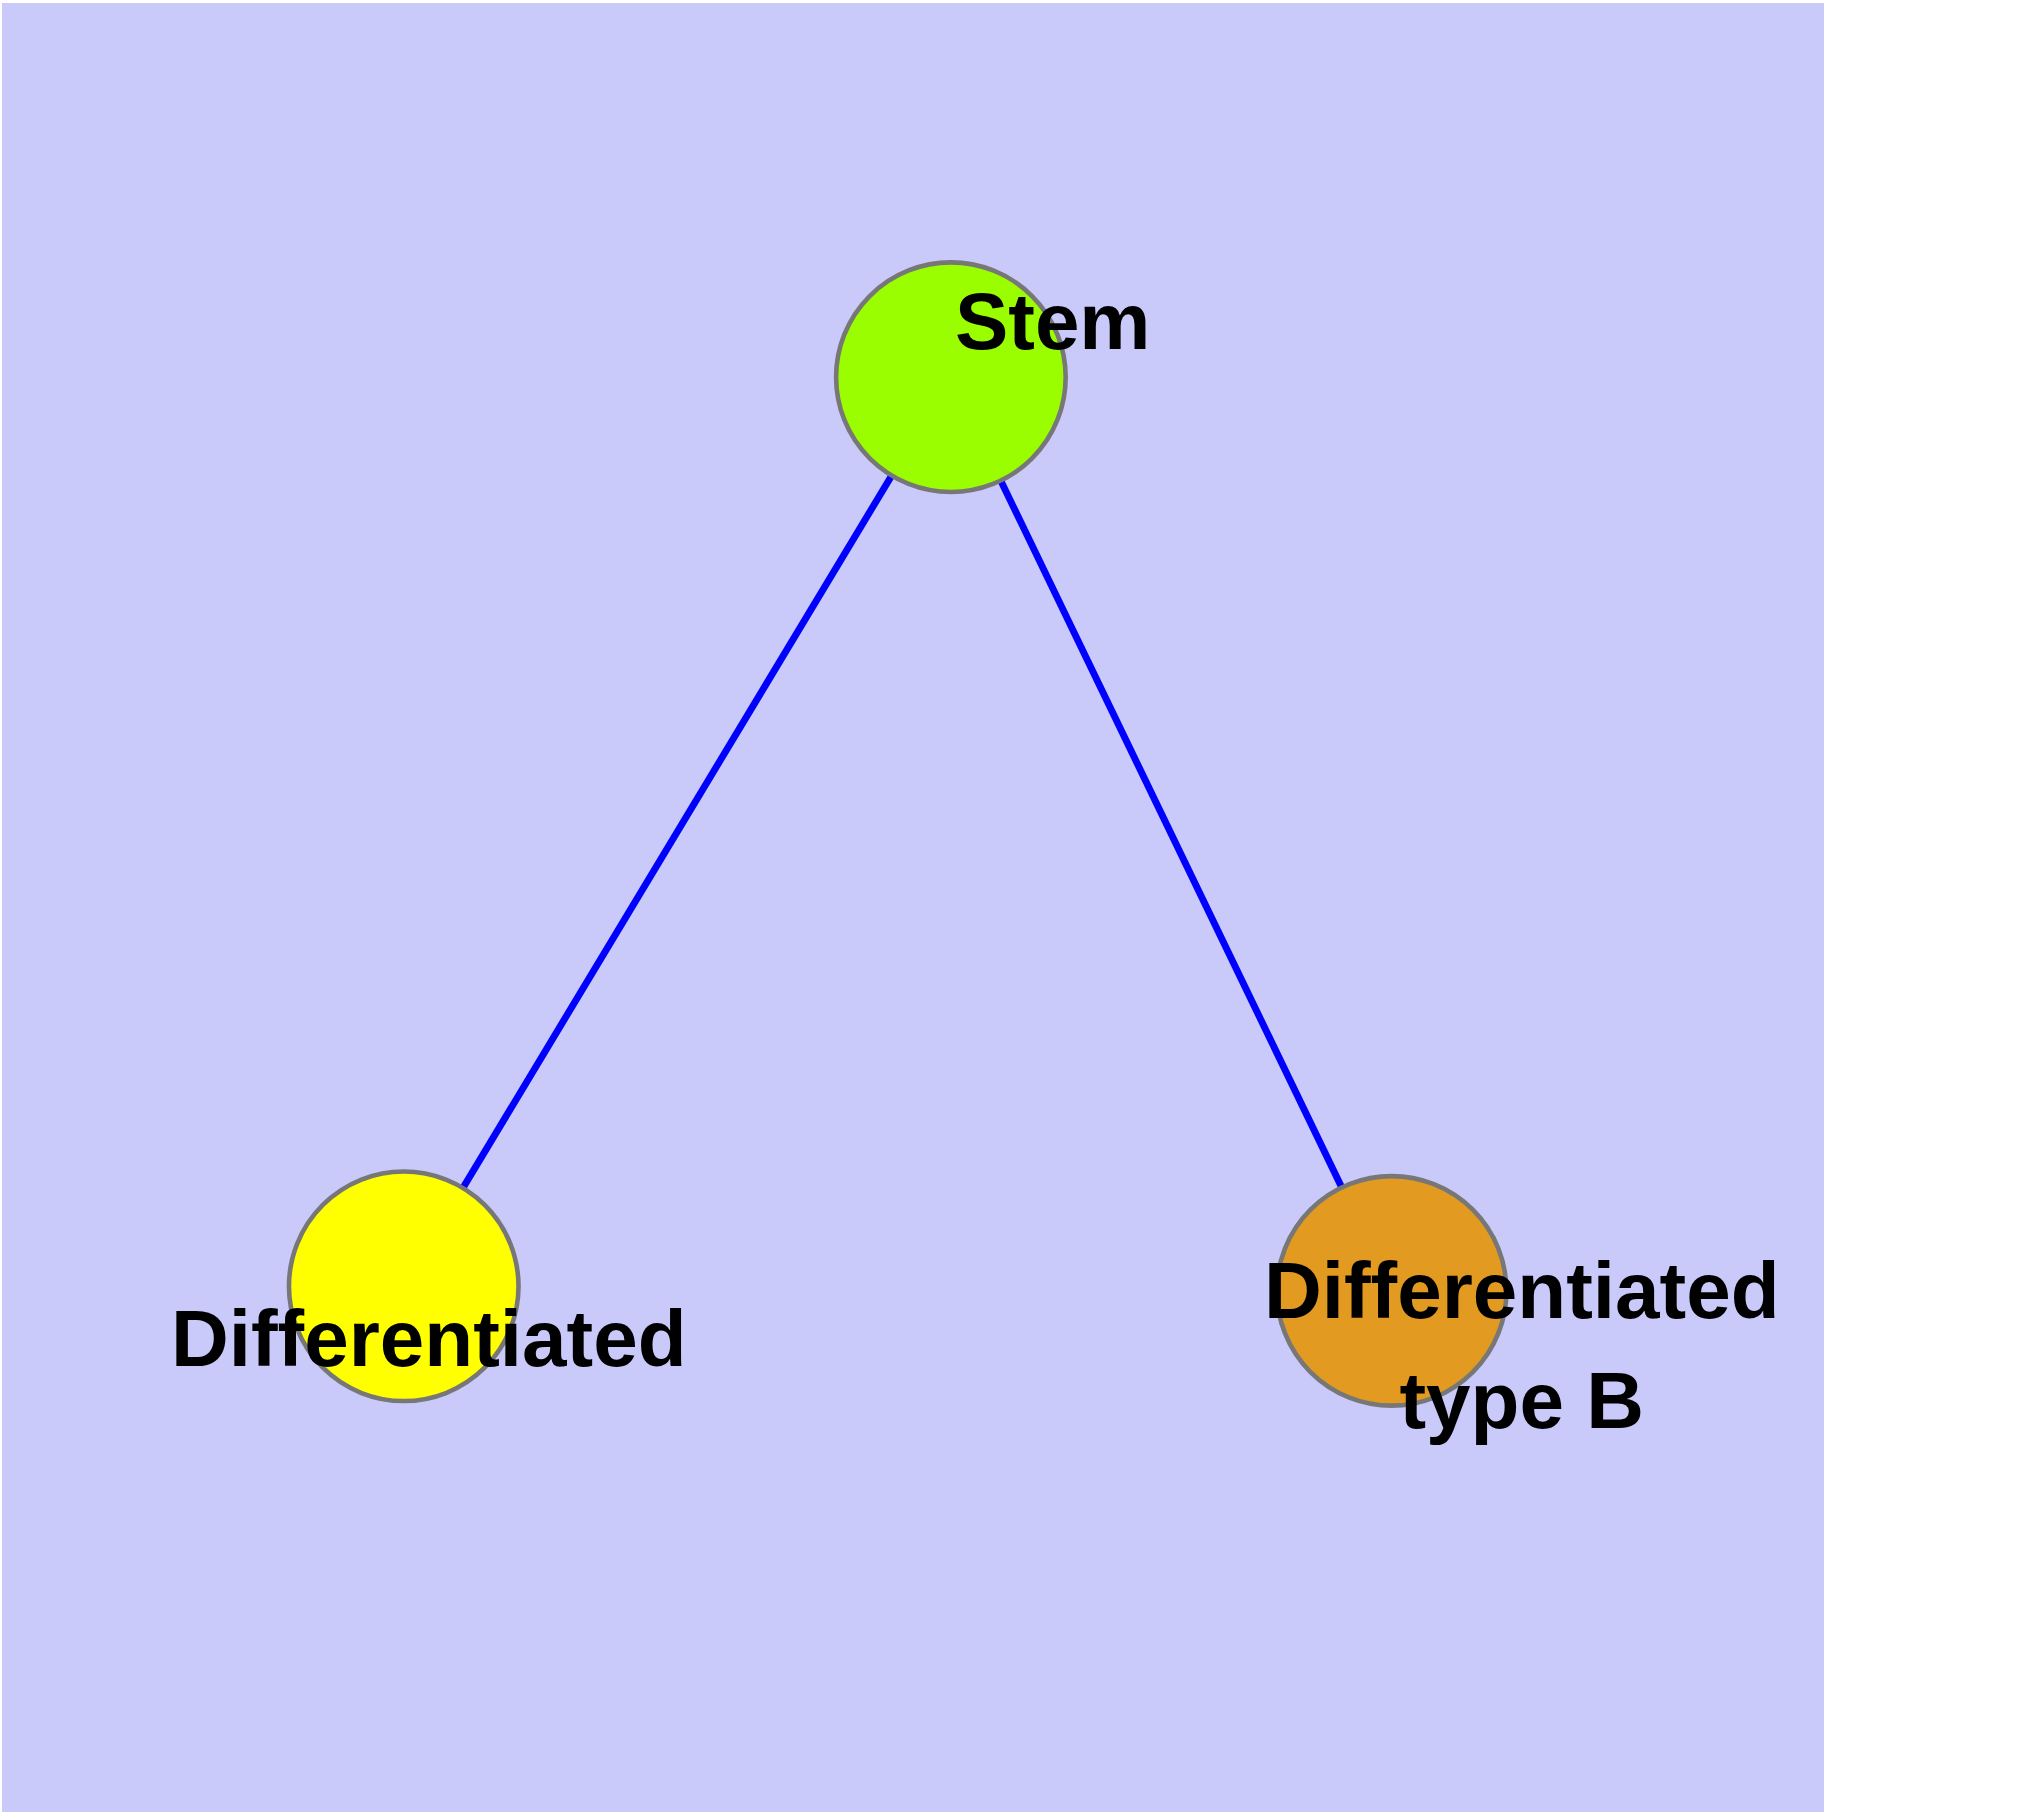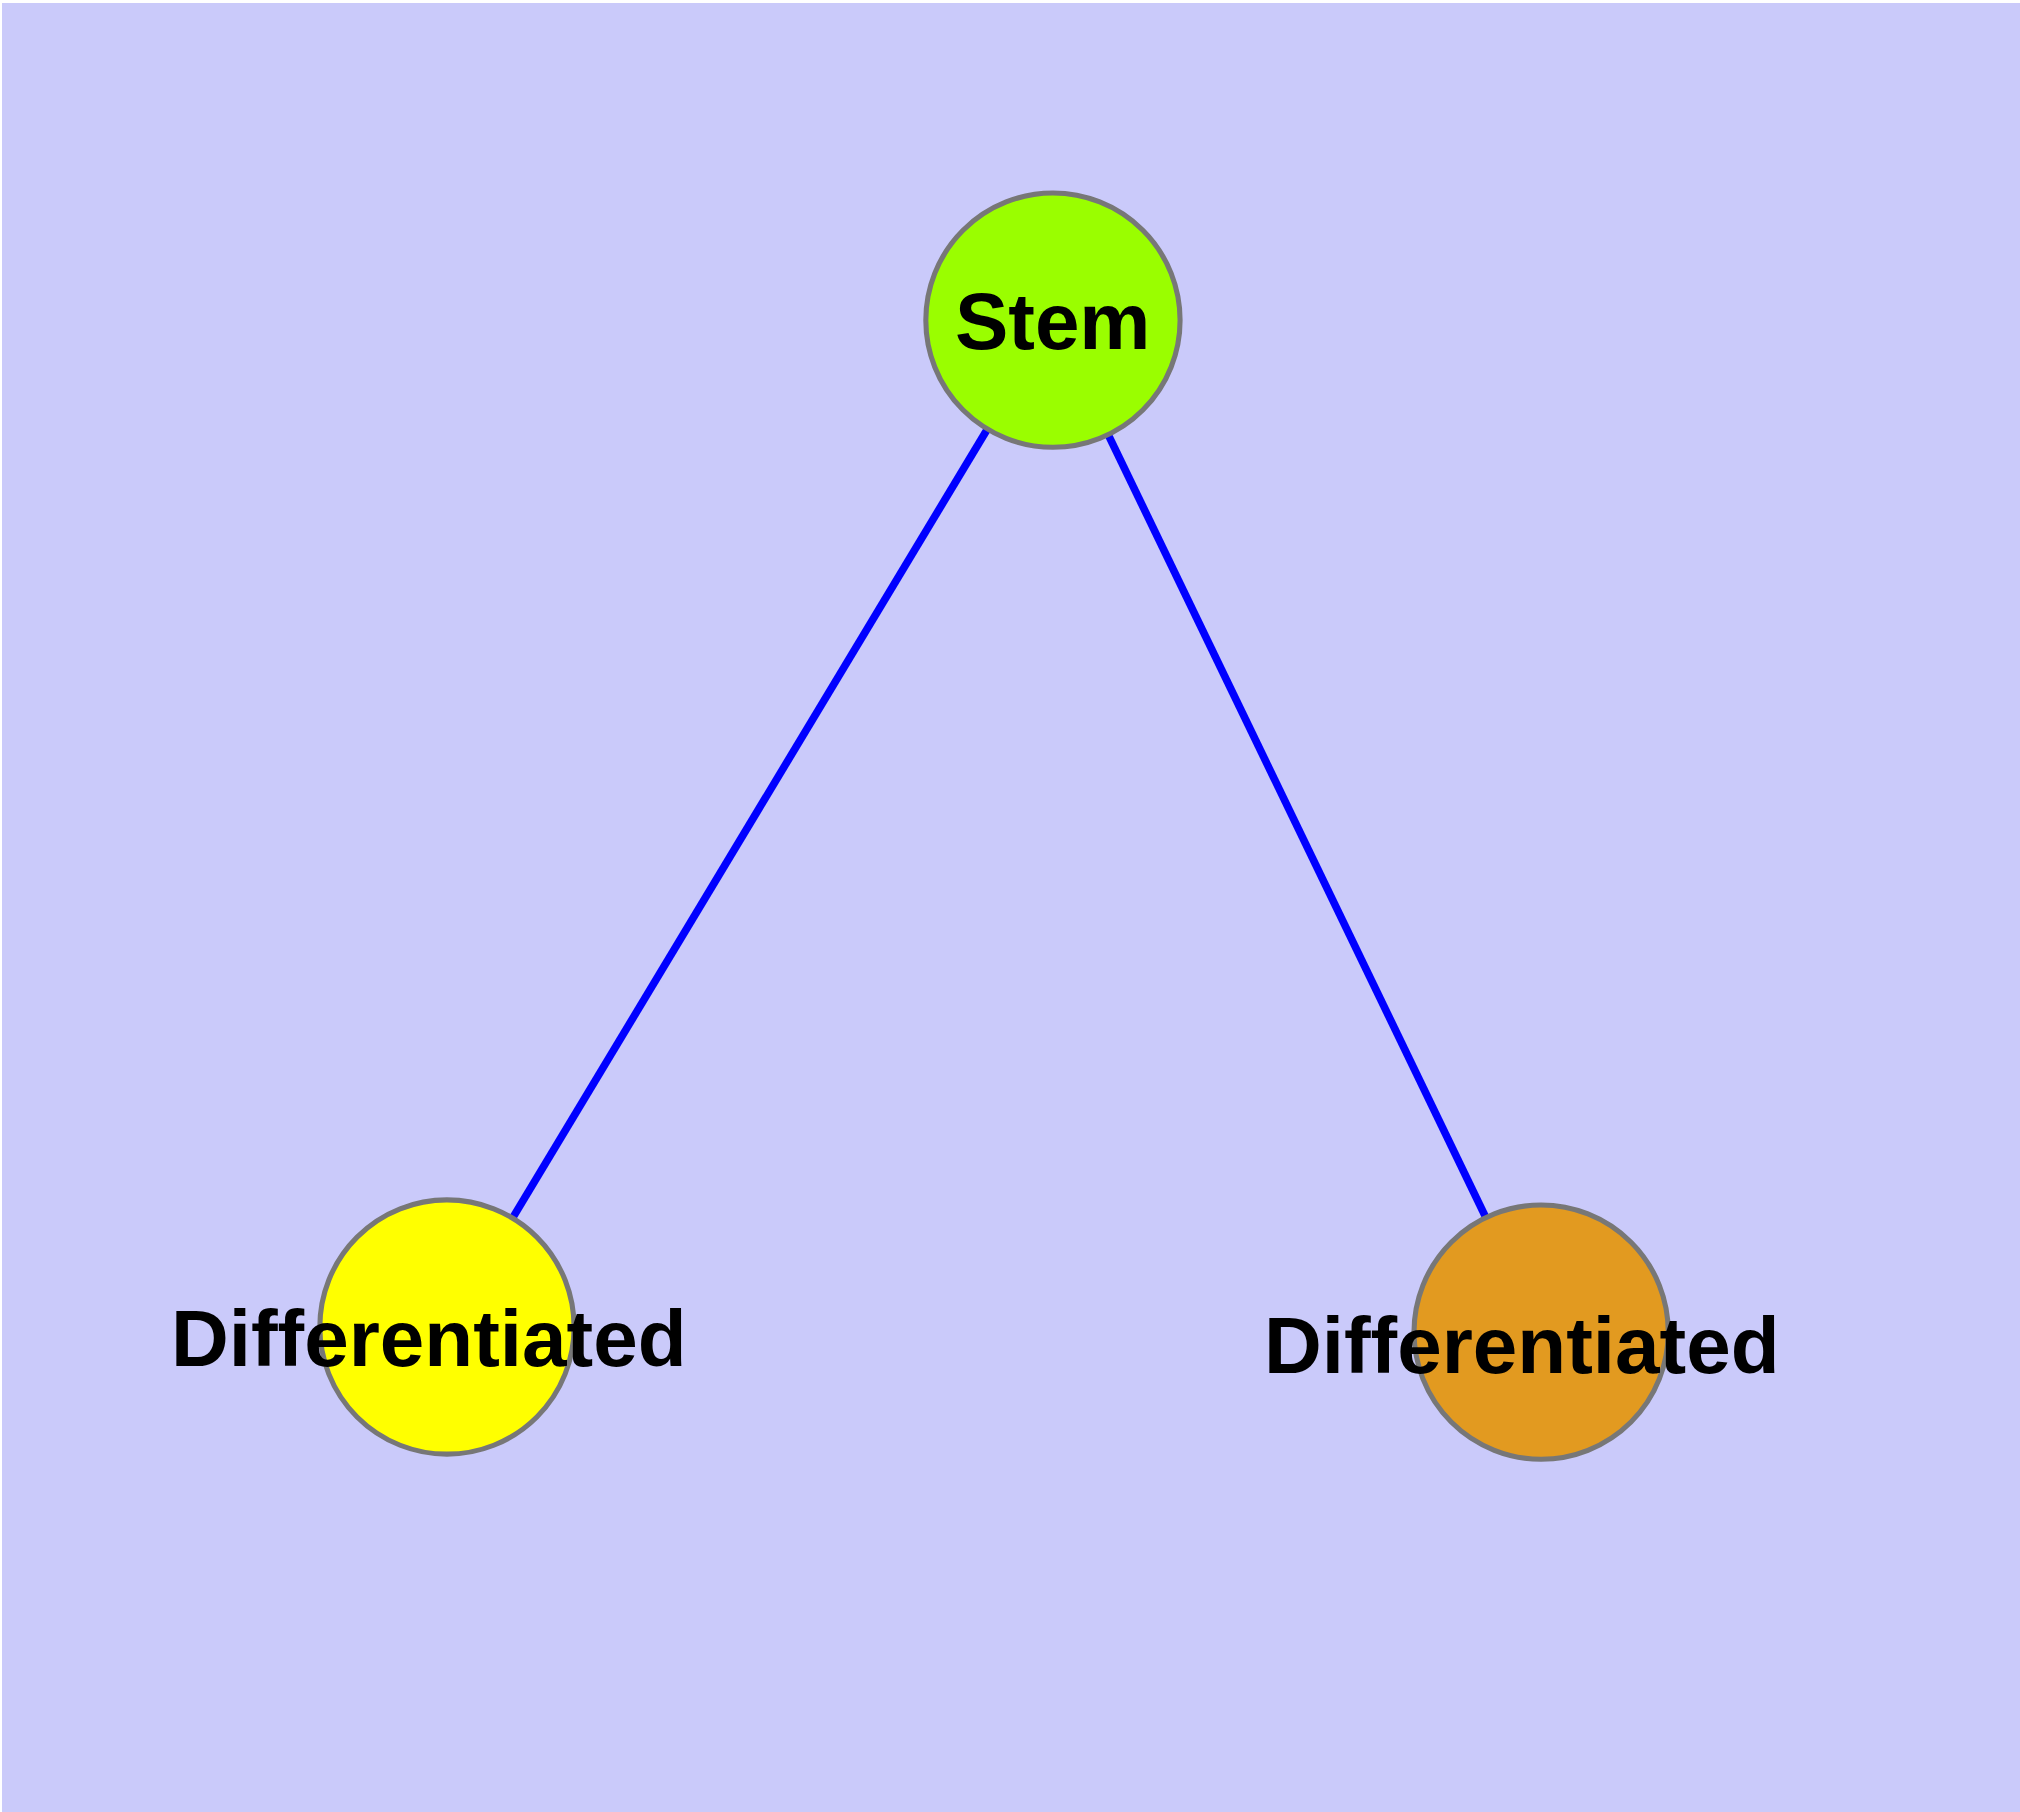--- a/index.html
+++ b/index.html
@@ -6,21 +6,21 @@
     margin: 0;
     padding: 0;
     background: #ffffff;
     width: 2021px;
     height: 1812px;
     overflow: hidden;
   }
   .stage {
     position: relative;
     margin: 2.5px 0 0 1.7px;
-    width: 2018px;
+    width: 1822px;
     height: 1809px;
     background: #CACAFA; 
     font-family: "Liberation Sans", sans-serif;
   }
   .graph-svg {
     position: absolute;
     left: 0;
     top: 0;
     width: 100%;
     height: 100%;
@@ -66,16 +66,17 @@
   <div class="node-label" style="left:1051px; top:319px;">
     <span>Stem</span>
   </div>
 
   <div class="node-label" style="left:427px; top:1336px;">
     <span>Differentiated</span>
   </div>
 
   <div class="node-label" style="left:1520px; top:1343px;">
     <span>Differentiated</span>
+    <span>type B</span>
   </div>
 
 </div>
 
 
 </body></html>

